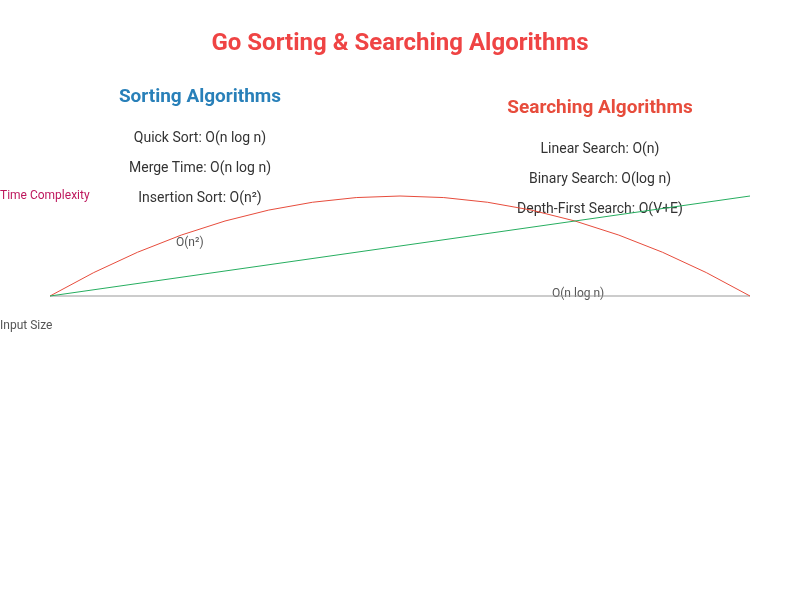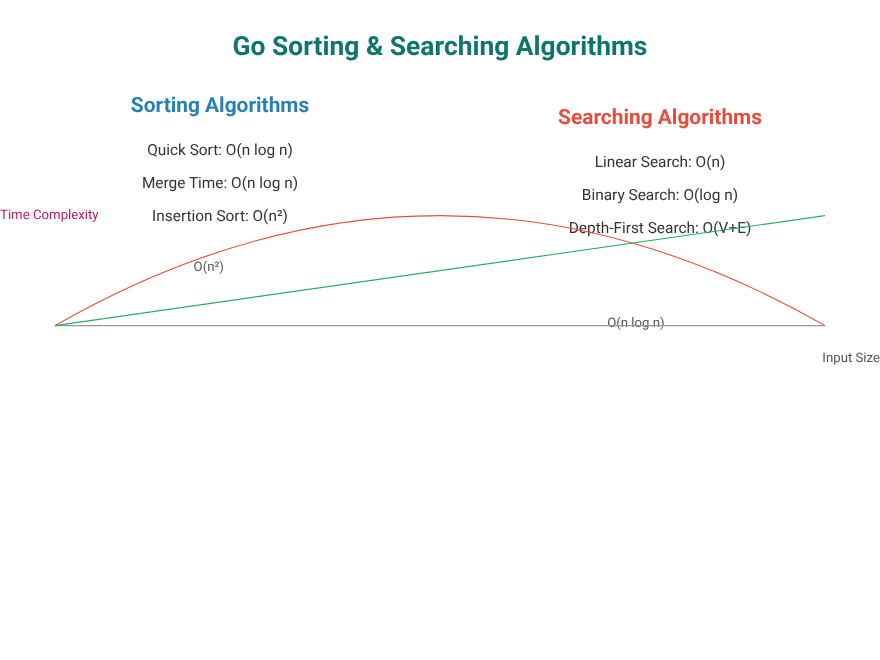--- a/index.html
+++ b/index.html
@@ -8,21 +8,21 @@
       background: #fff;
       width: 800px;
       height: 600px;
       position: relative;
       overflow: hidden;
     }
     .title {
       text-align: center;
       font-size: 24px;
       font-weight: 700;
-      color: #0f766e;
+      color: #ef4444;
       margin-top: 28px;
     }
     .columns {
       display: flex;
       justify-content: center;
       margin-top: 28px;
     }
     .col {
       width: 400px;
       text-align: center;
@@ -43,21 +43,21 @@
       position: absolute;
       left: 0;
       top: 188px;
       font-size: 12px;
       color: #be185d;
     }
     .xlabel {
       position: absolute;
       left: 0;
       width: 800px;
-      text-align: right;
+      text-align: left;
       top: 318px;
       font-size: 12px;
       color: #555;
     }
     .complexity-label {
       position: absolute;
       font-size: 12px;
       color: #555;
       text-align: center;
       margin-top: 48px;

